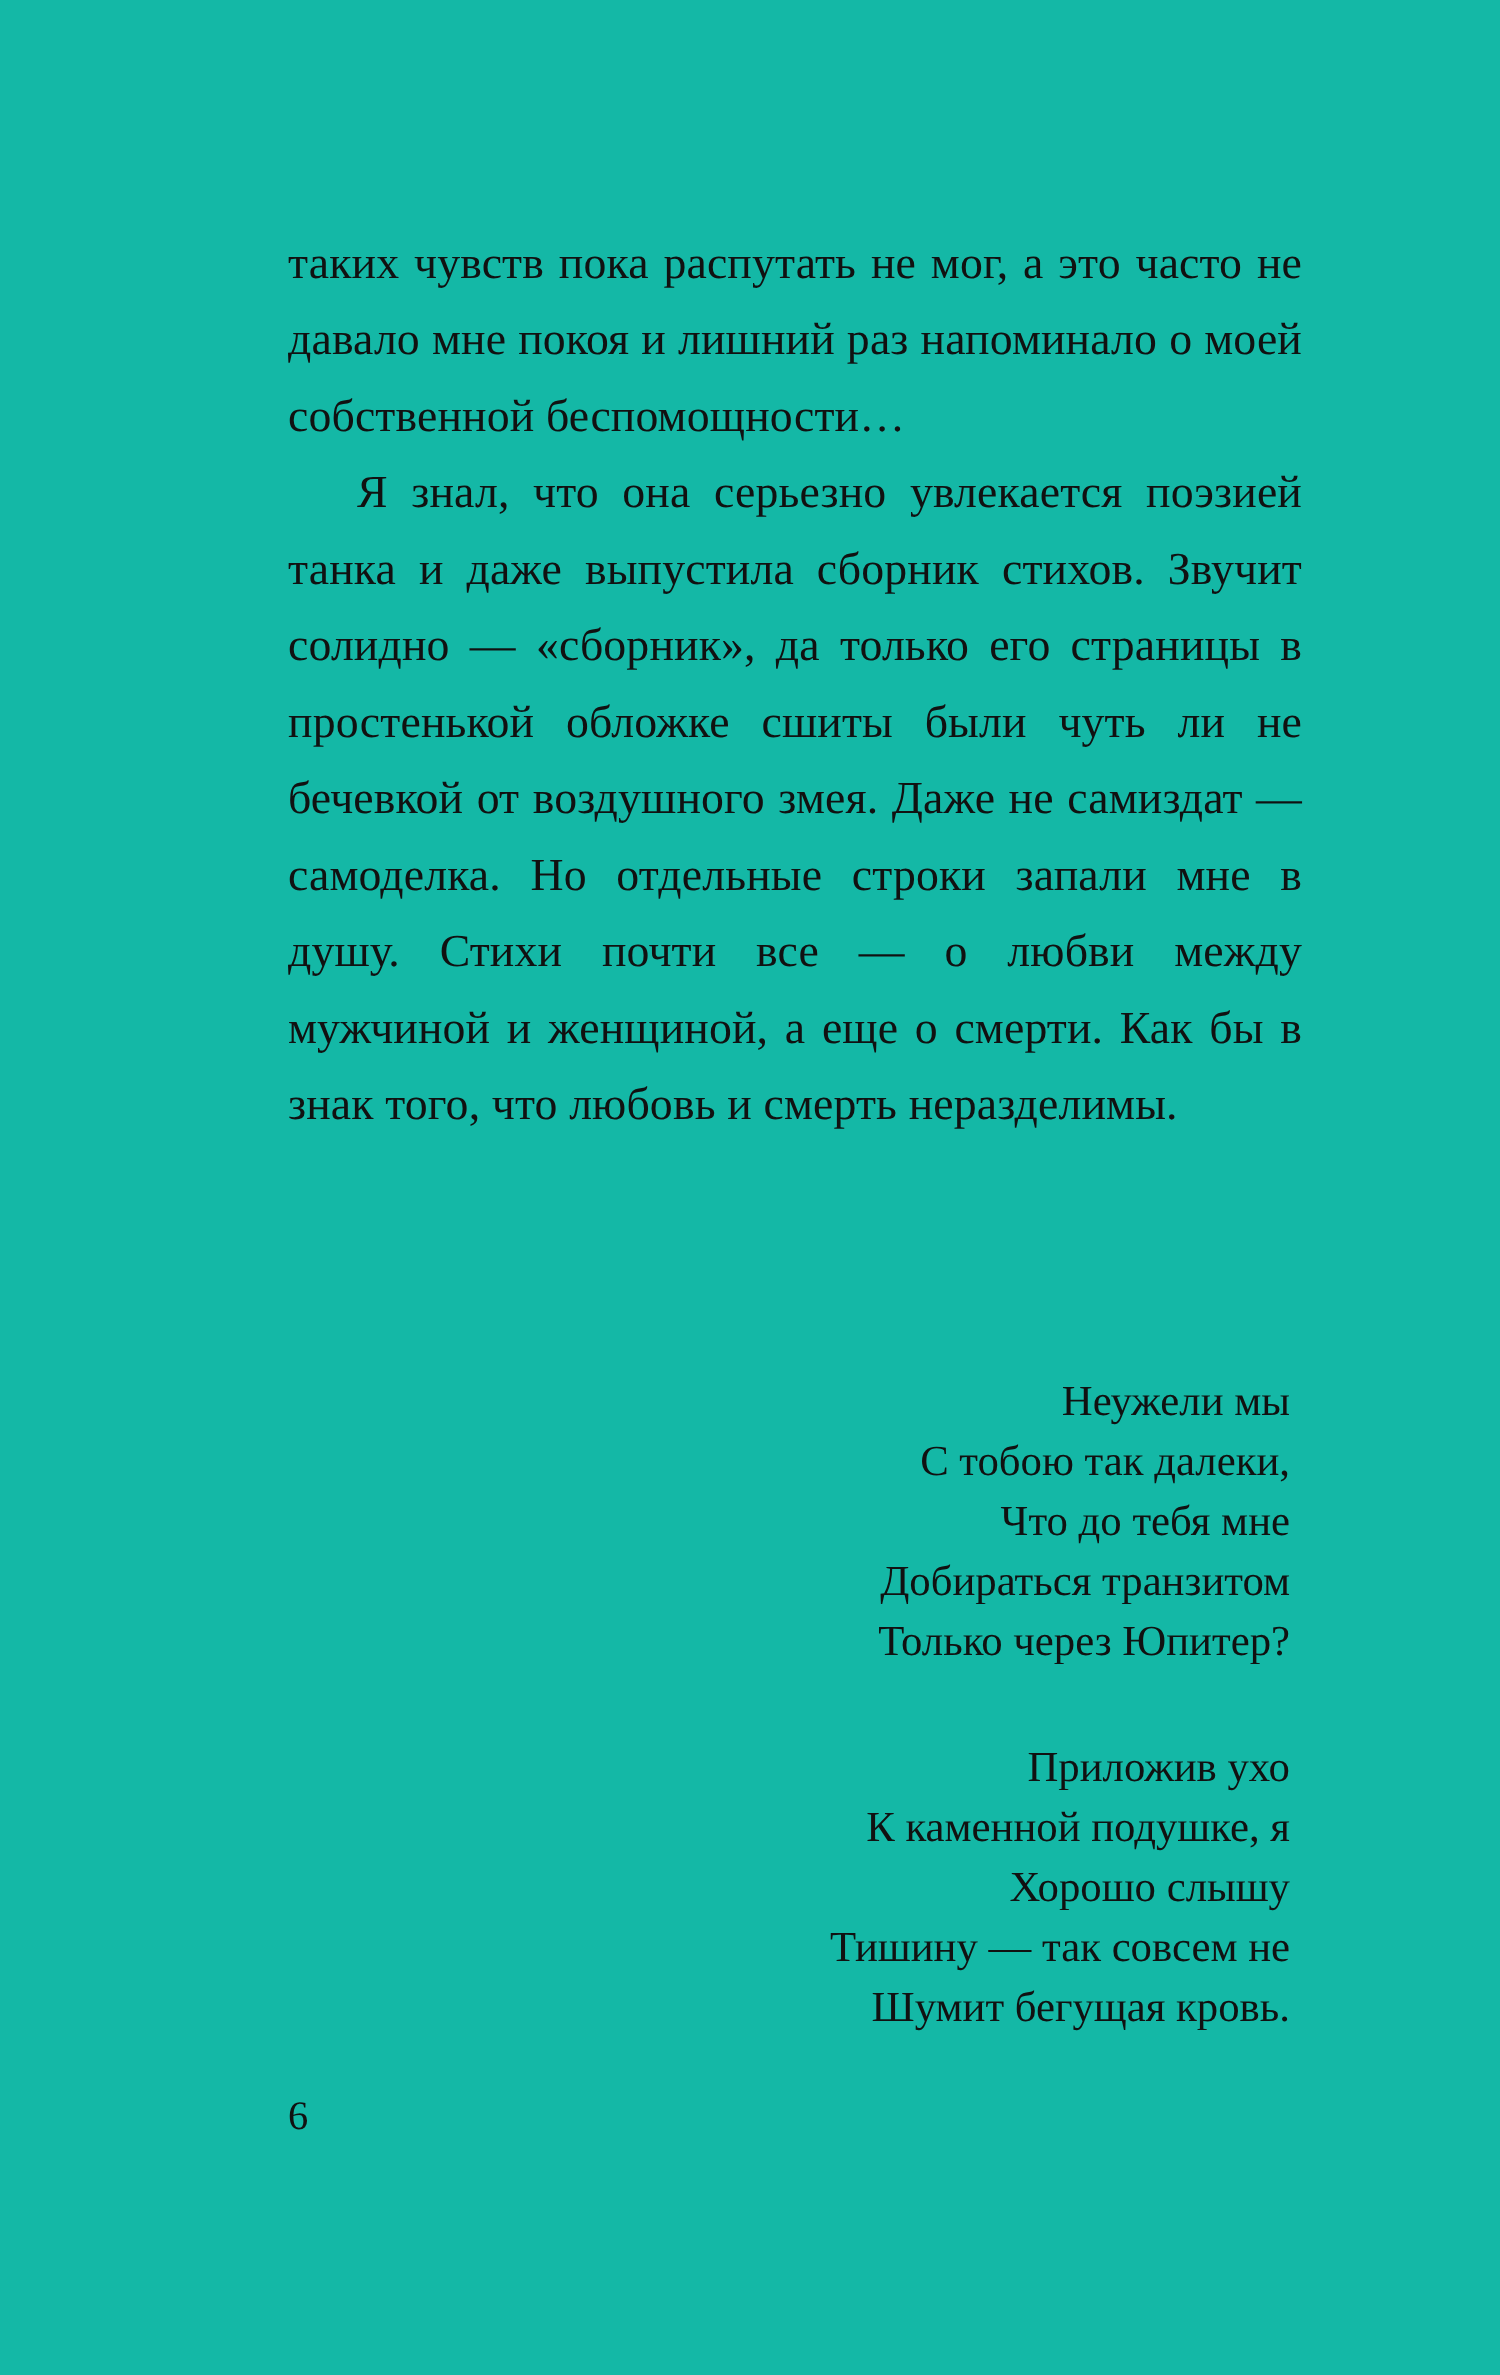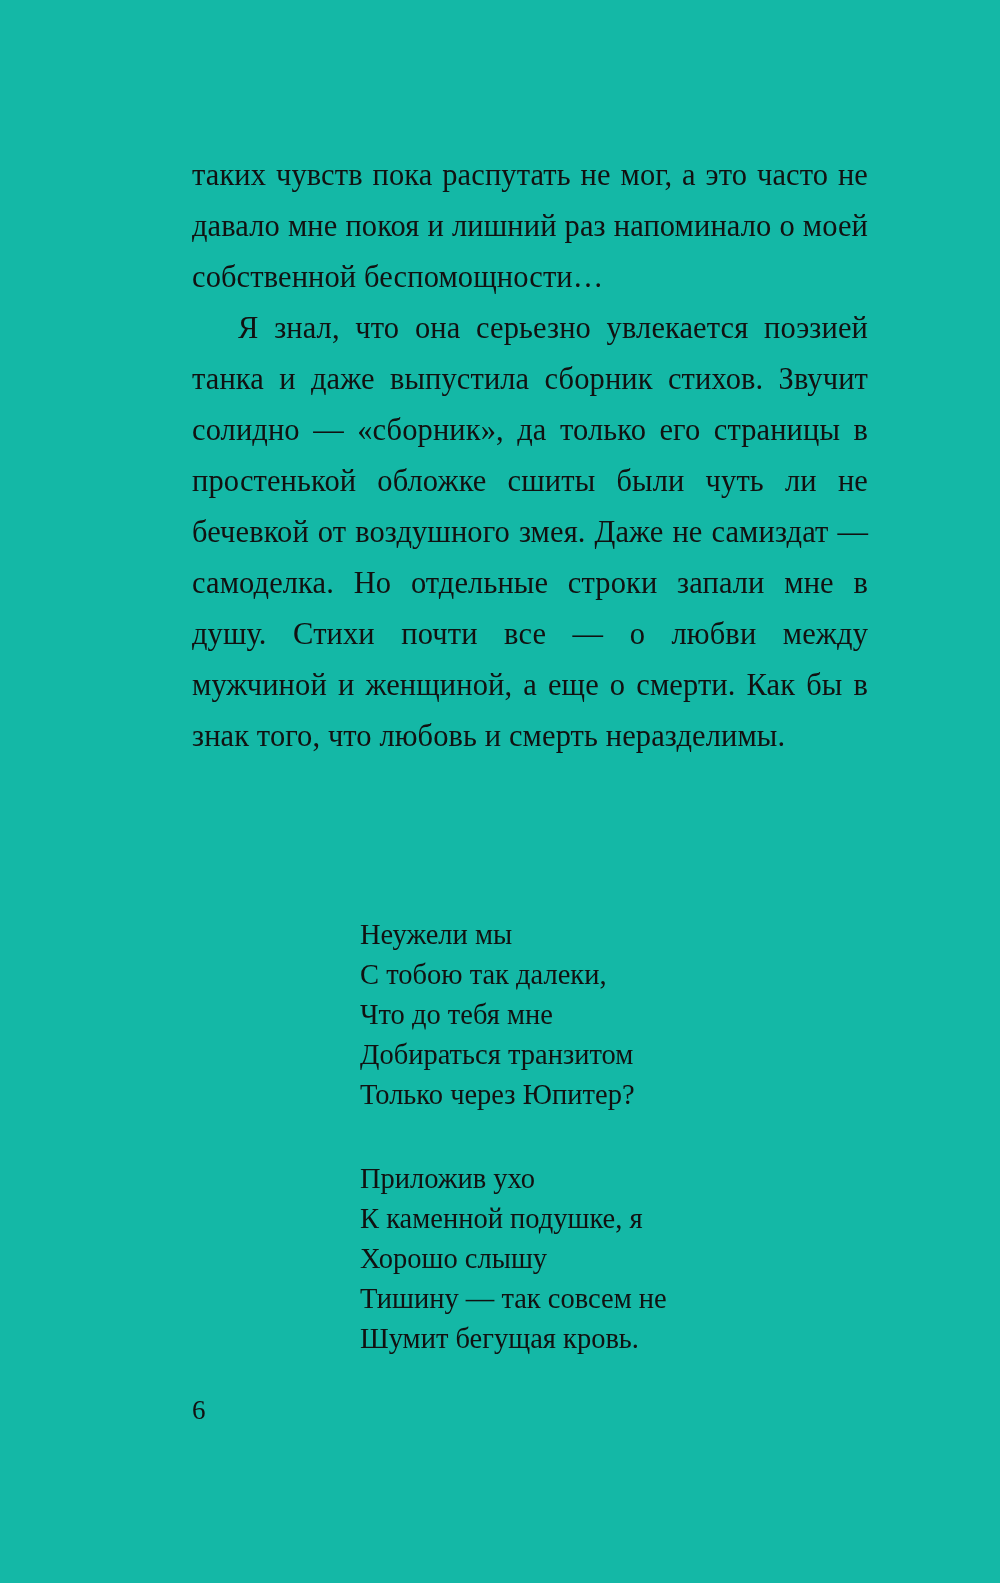--- a/index.html
+++ b/index.html
@@ -47,21 +47,21 @@
   .poem {
     position: absolute;
     left: 360px;
     top: 915px;
     width: 500px;
   }
   .stanza {
     margin: 0 0 44px 0;
     font-size: 28.5px;
     line-height: 40px;
-    text-align: left;
+    text-align: right;
     white-space: pre-line;
   }
   .stanza:last-child {
     margin-bottom: 0;
   }
   .folio {
     position: absolute;
     left: 192px;
     top: 1395px;
     font-size: 27px;

